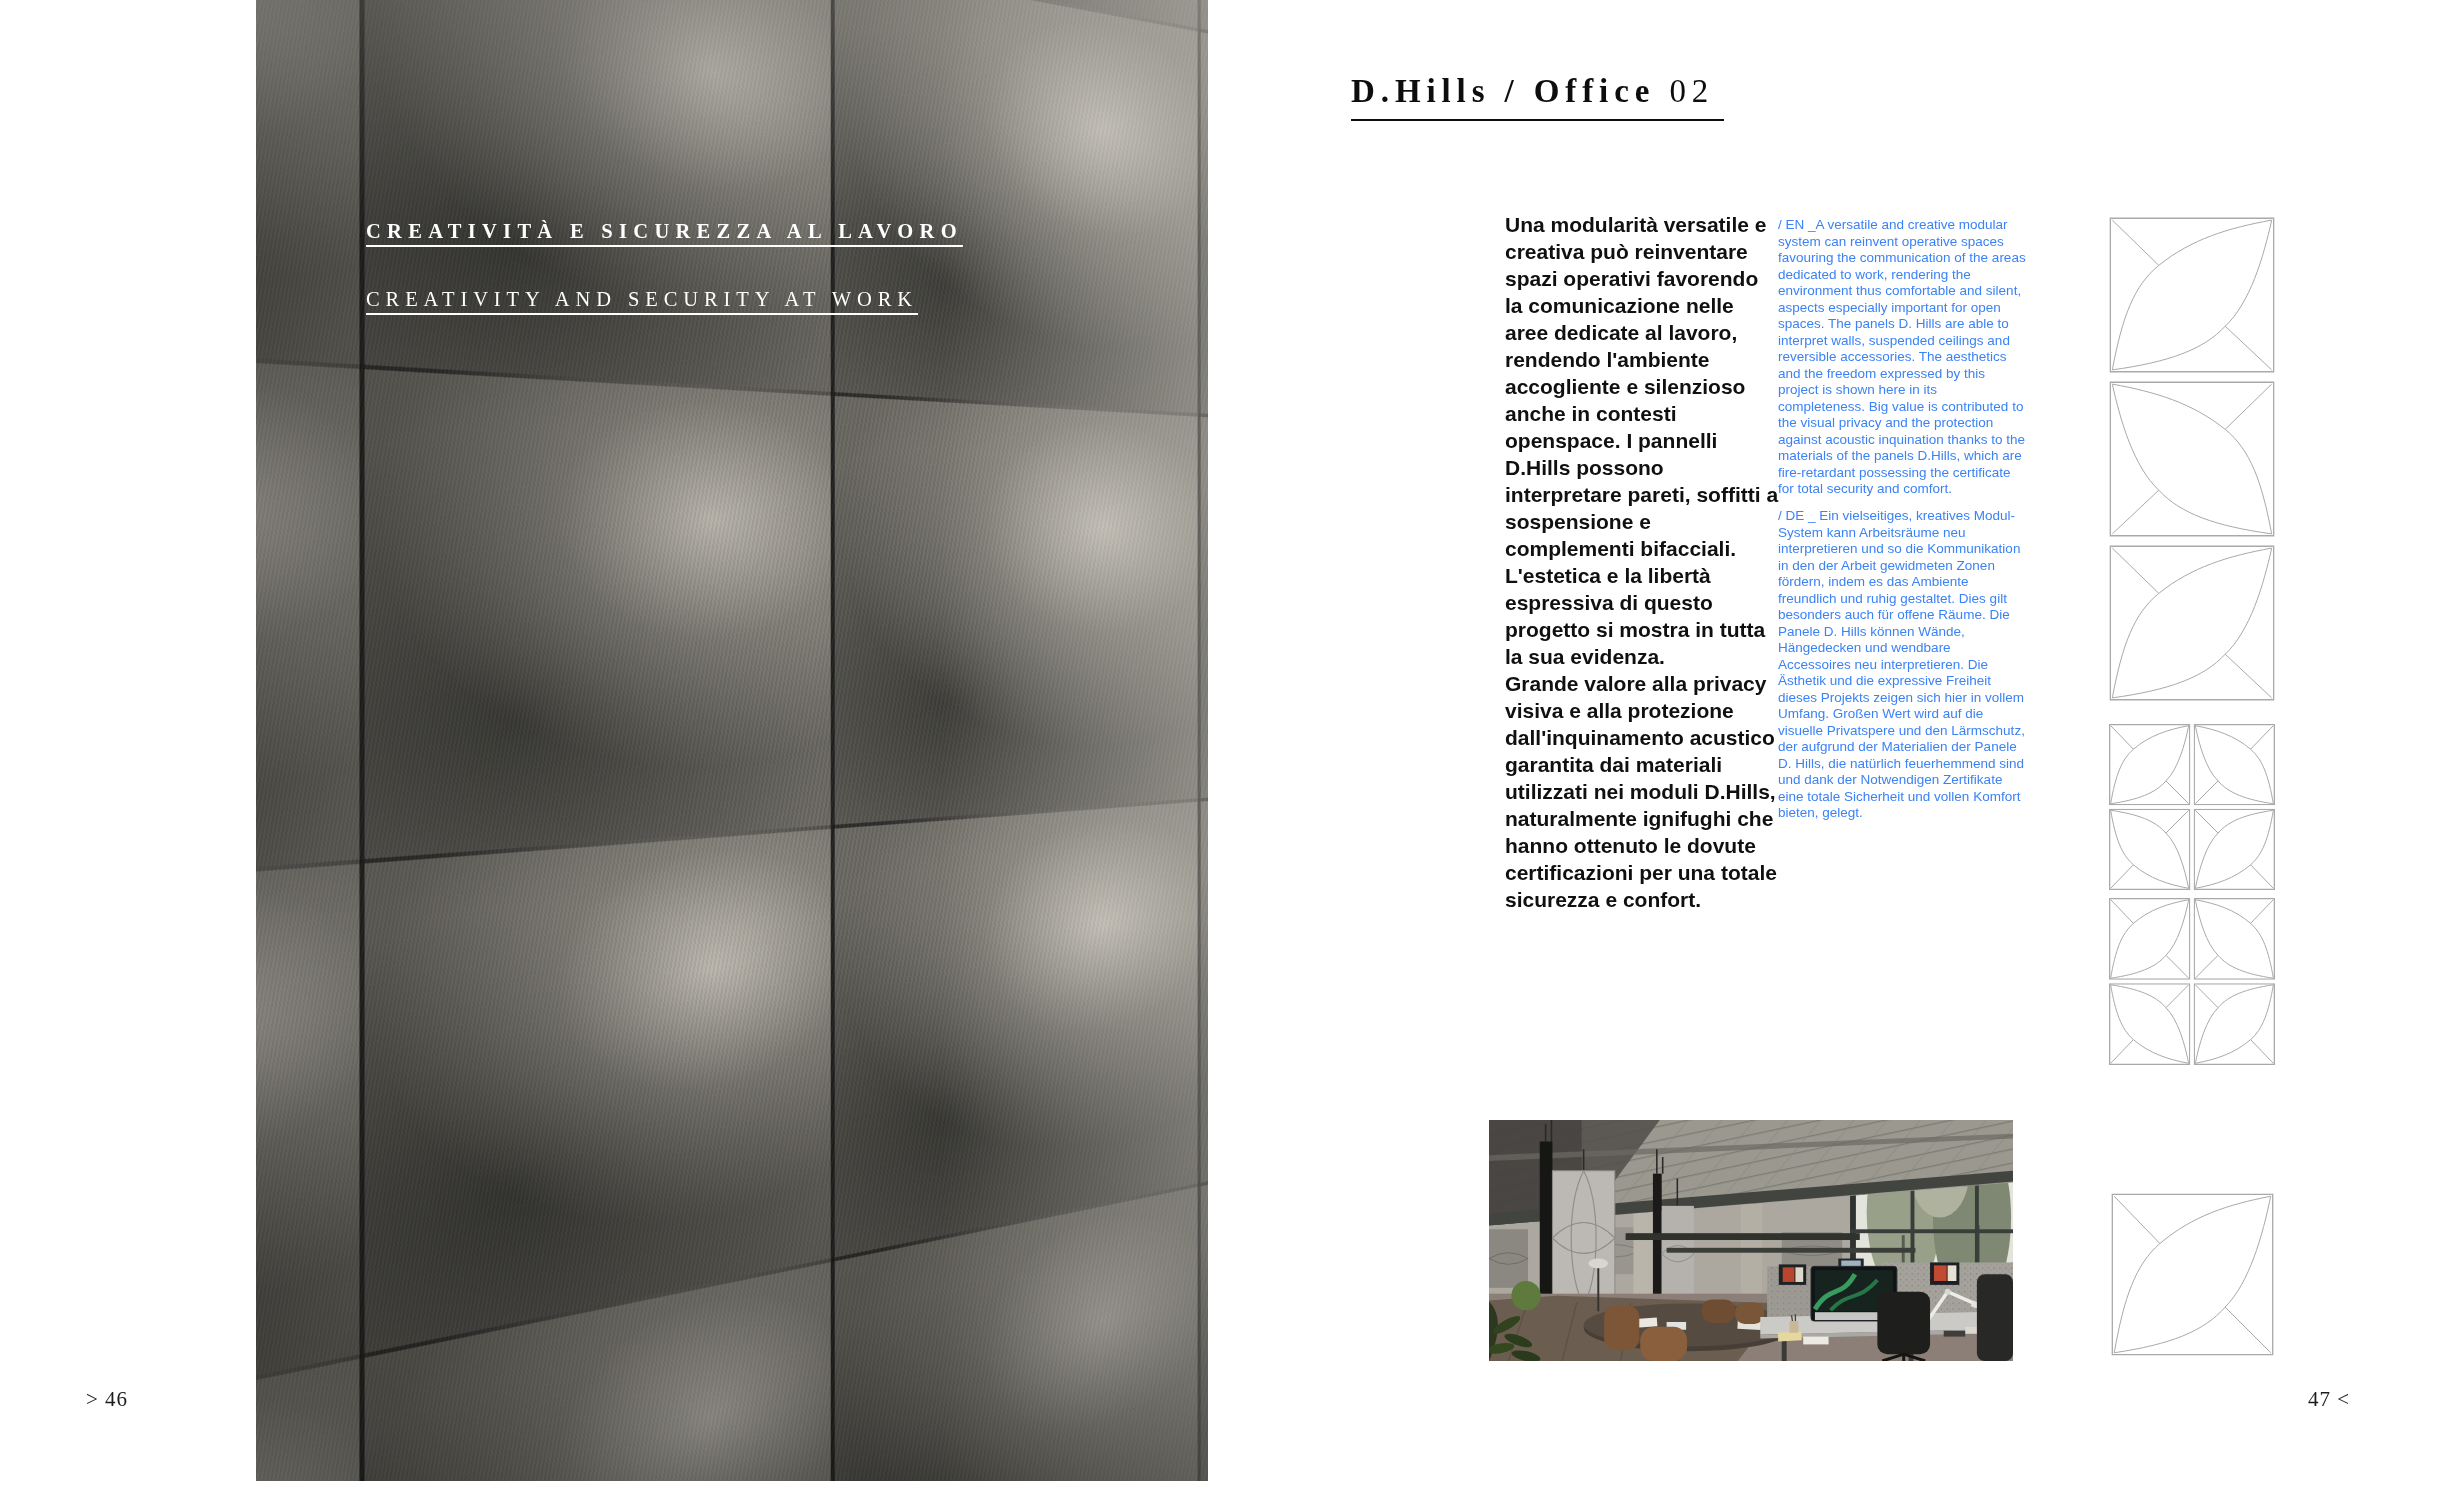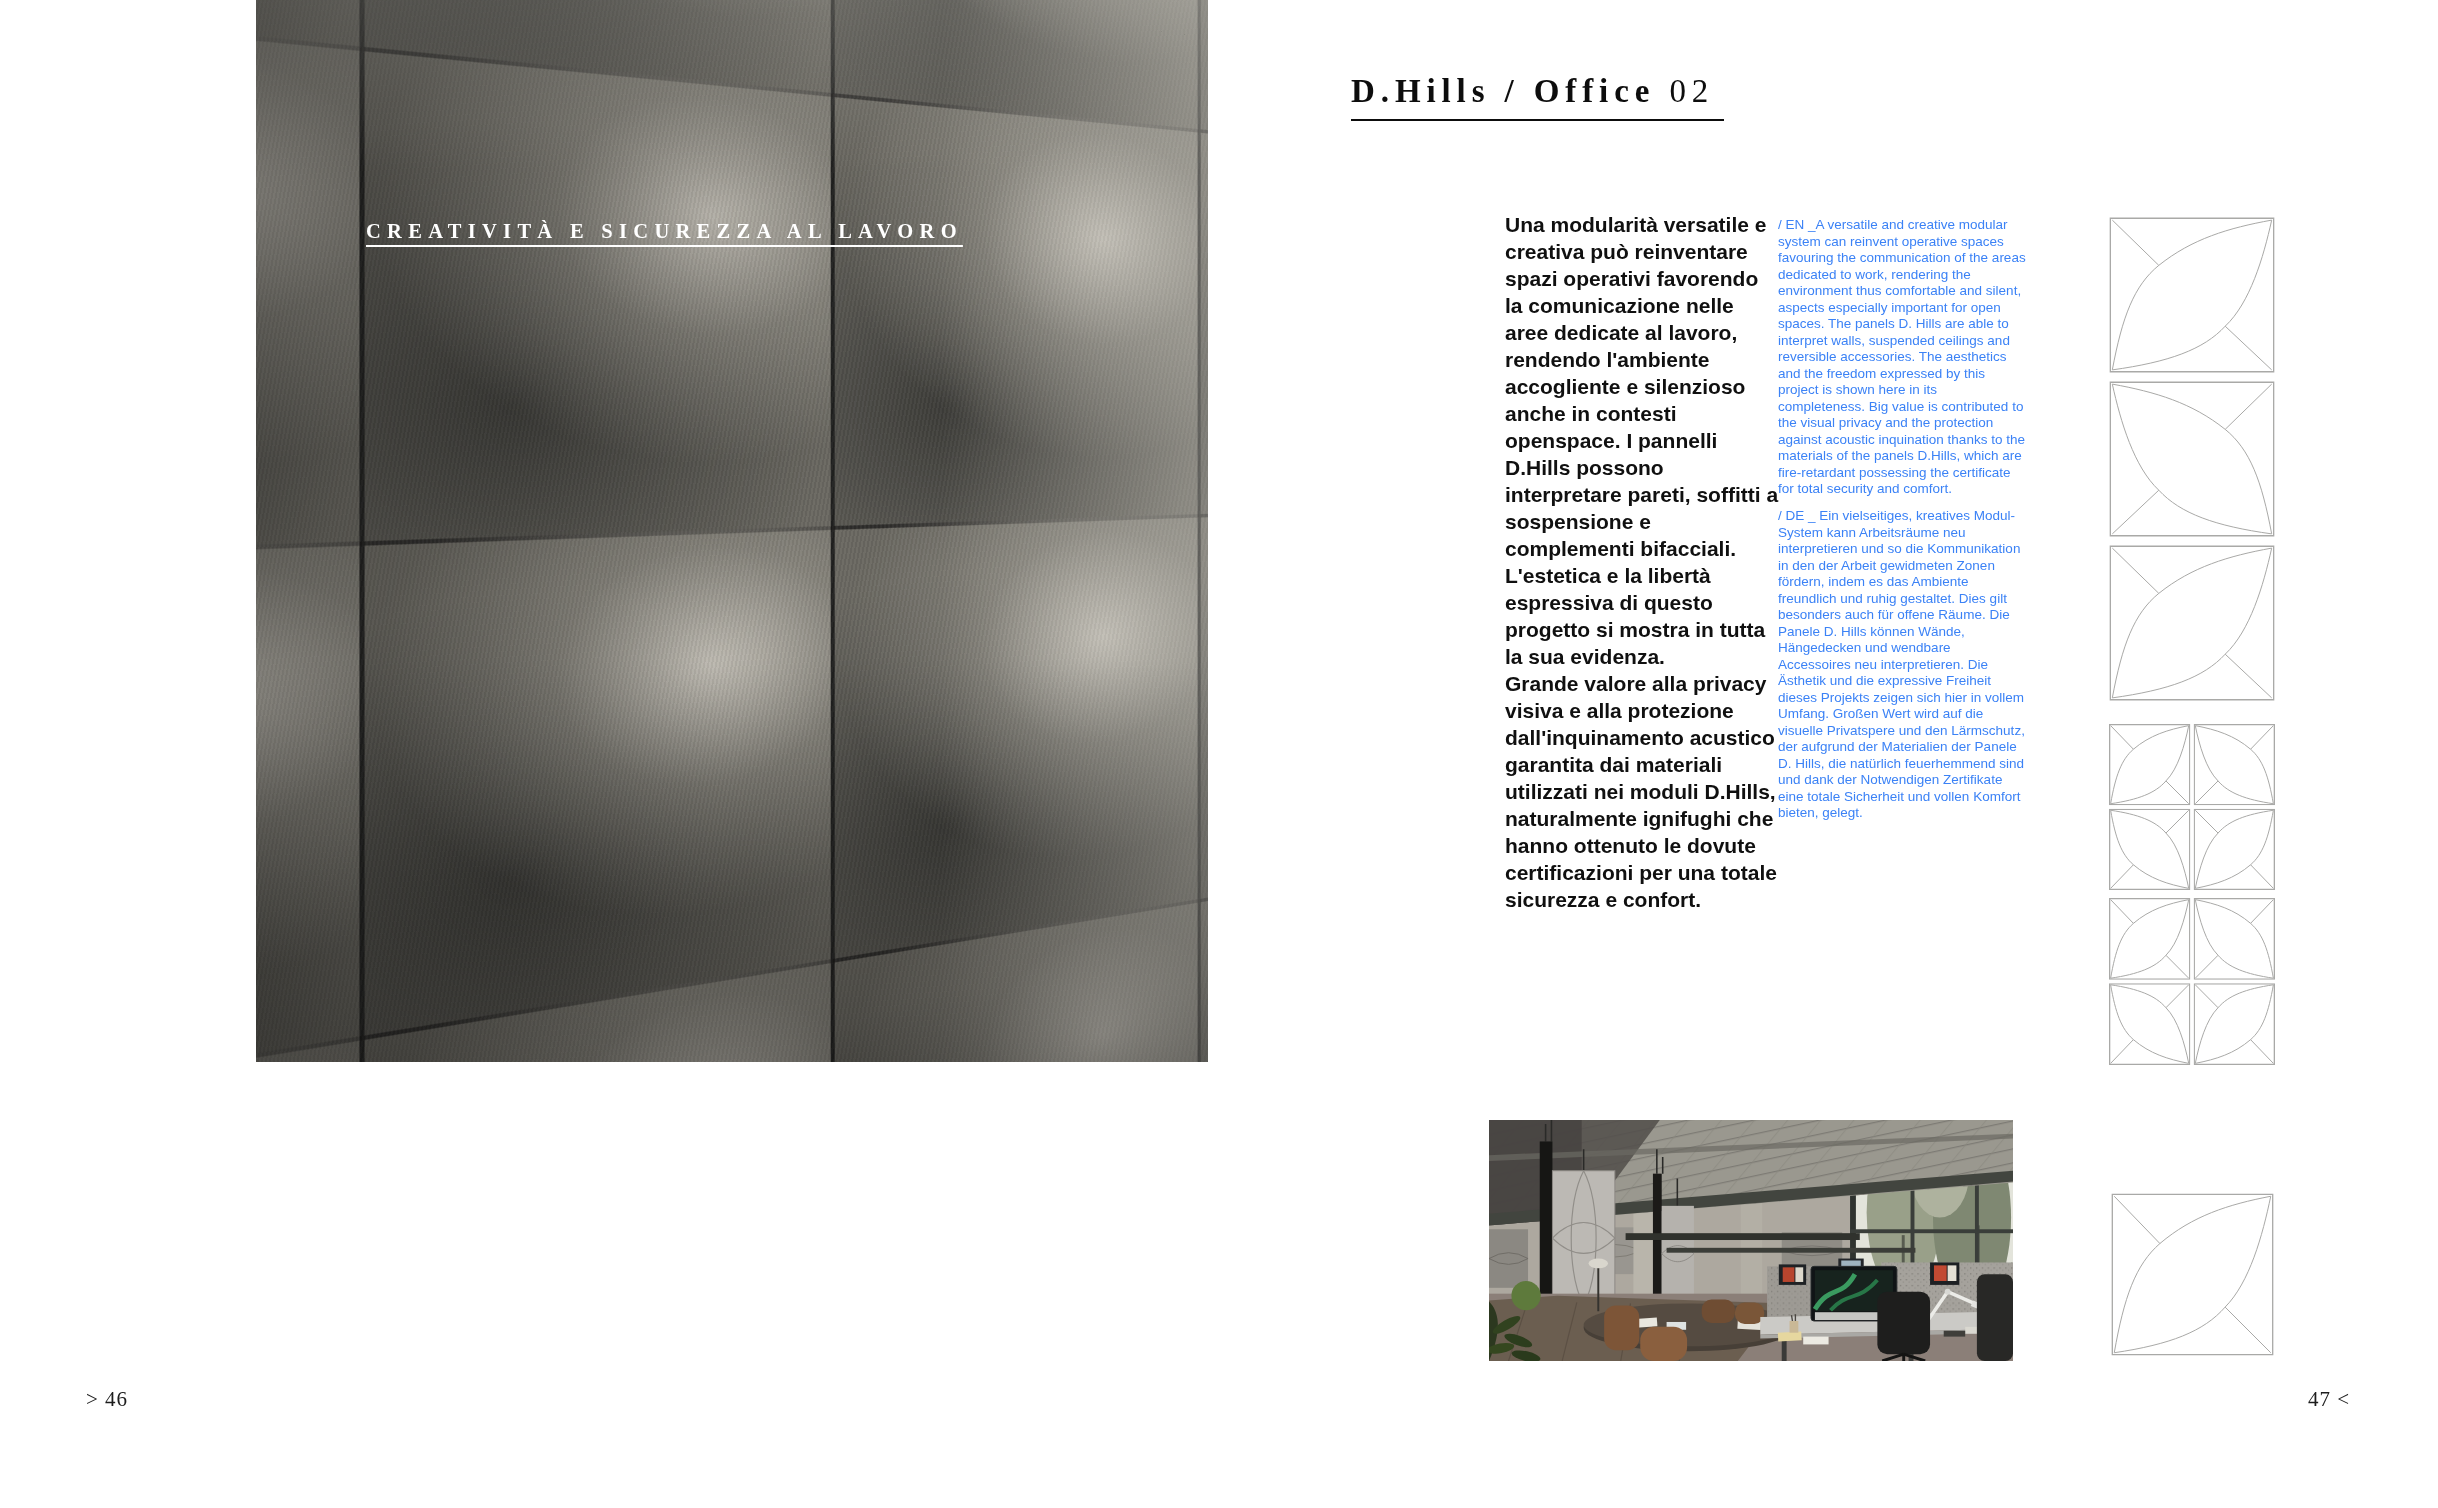--- a/index.html
+++ b/index.html
@@ -3,21 +3,21 @@
 <meta charset="utf-8">
 <style>
   html,body{margin:0;padding:0;}
   body{
     width:2438px;height:1509px;position:relative;background:#ffffff;
     font-family:"Liberation Serif", serif;overflow:hidden;color:#151515;
   }
 
   
   .photo-wall{
-    position:absolute;left:256px;top:0;width:952px;height:1062px;
+    position:absolute;left:256px;top:0;width:952px;height:1481px;
     overflow:hidden;background:#55534d;
   }
   .wall-panels{
     position:absolute;left:-32%;right:-6%;top:-16%;bottom:-16%;
     background-color:#6b6962;
     background-image:
       radial-gradient(120% 95% at 72% 30%, rgba(206,202,193,.88) 0%, rgba(161,158,149,.5) 28%, rgba(120,117,110,0) 58%),
       radial-gradient(120% 100% at 30% 72%, rgba(24,25,24,.55) 0%, rgba(34,35,34,.28) 32%, rgba(0,0,0,0) 60%),
       linear-gradient(90deg, rgba(26,26,25,.9) 0 2.9px, rgba(0,0,0,0) 2.9px),
       linear-gradient(180deg, rgba(26,26,25,.75) 0 2.9px, rgba(0,0,0,0) 2.9px);
@@ -102,20 +102,21 @@
 </svg>
 
 <div>
 
   <div class="photo-wall">
     <div class="wall-panels"></div>
     <div class="wall-texture"></div>
     <div class="wall-shade"></div>
     <div class="photo-overlay-text">
       <p class="overlay-line bold">CREATIVITÀ E SICUREZZA AL LAVORO</p>
+      <p class="overlay-line">CREATIVITY AND SECURITY AT WORK</p>
     </div>
   </div>
   <div class="page-num left">&gt; 46</div>
 
   <h1 class="spread-title"><span>D.Hills / Office</span><span>&nbsp;</span><span class="num">02</span></h1>
 
   <div class="col col-it">Una modularità versatile e creativa può reinventare spazi operativi favorendo la comunicazione nelle aree dedicate al lavoro, rendendo l'ambiente accogliente e silenzioso anche in contesti openspace. I pannelli D.Hills possono interpretare pareti, soffitti a sospensione e complementi bifacciali. L'estetica e la libertà espressiva di questo progetto si mostra in tutta la sua evidenza.
 Grande valore alla privacy visiva e alla protezione dall'inquinamento acustico garantita dai materiali utilizzati nei moduli D.Hills, naturalmente ignifughi che hanno ottenuto le dovute certificazioni per una totale sicurezza e confort.</div>
   <div class="col col-small col-en">/ EN _A versatile and creative modular system can reinvent operative spaces favouring the communication of the areas dedicated to work, rendering the environment thus comfortable and silent, aspects especially important for open spaces. The panels D. Hills are able to interpret walls, suspended ceilings and reversible accessories. The aesthetics and the freedom expressed by this project is shown here in its completeness. Big value is contributed to the visual privacy and the protection against acoustic inquination thanks to the materials of the panels D.Hills, which are fire-retardant possessing the certificate for total security and comfort.</div>
   <div class="col col-small col-de">/ DE _ Ein vielseitiges, kreatives Modul-System kann Arbeitsräume neu interpretieren und so die Kommunikation in den der Arbeit gewidmeten Zonen fördern, indem es das Ambiente freundlich und ruhig gestaltet. Dies gilt besonders auch für offene Räume. Die Panele D. Hills können Wände, Hängedecken und wendbare Accessoires neu interpretieren. Die Ästhetik und die expressive Freiheit dieses Projekts zeigen sich hier in vollem Umfang. Großen Wert wird auf die visuelle Privatspere und den Lärmschutz, der aufgrund der Materialien der Panele D. Hills, die natürlich feuerhemmend sind und  dank der Notwendigen Zertifikate eine totale Sicherheit und vollen Komfort bieten, gelegt.</div>

